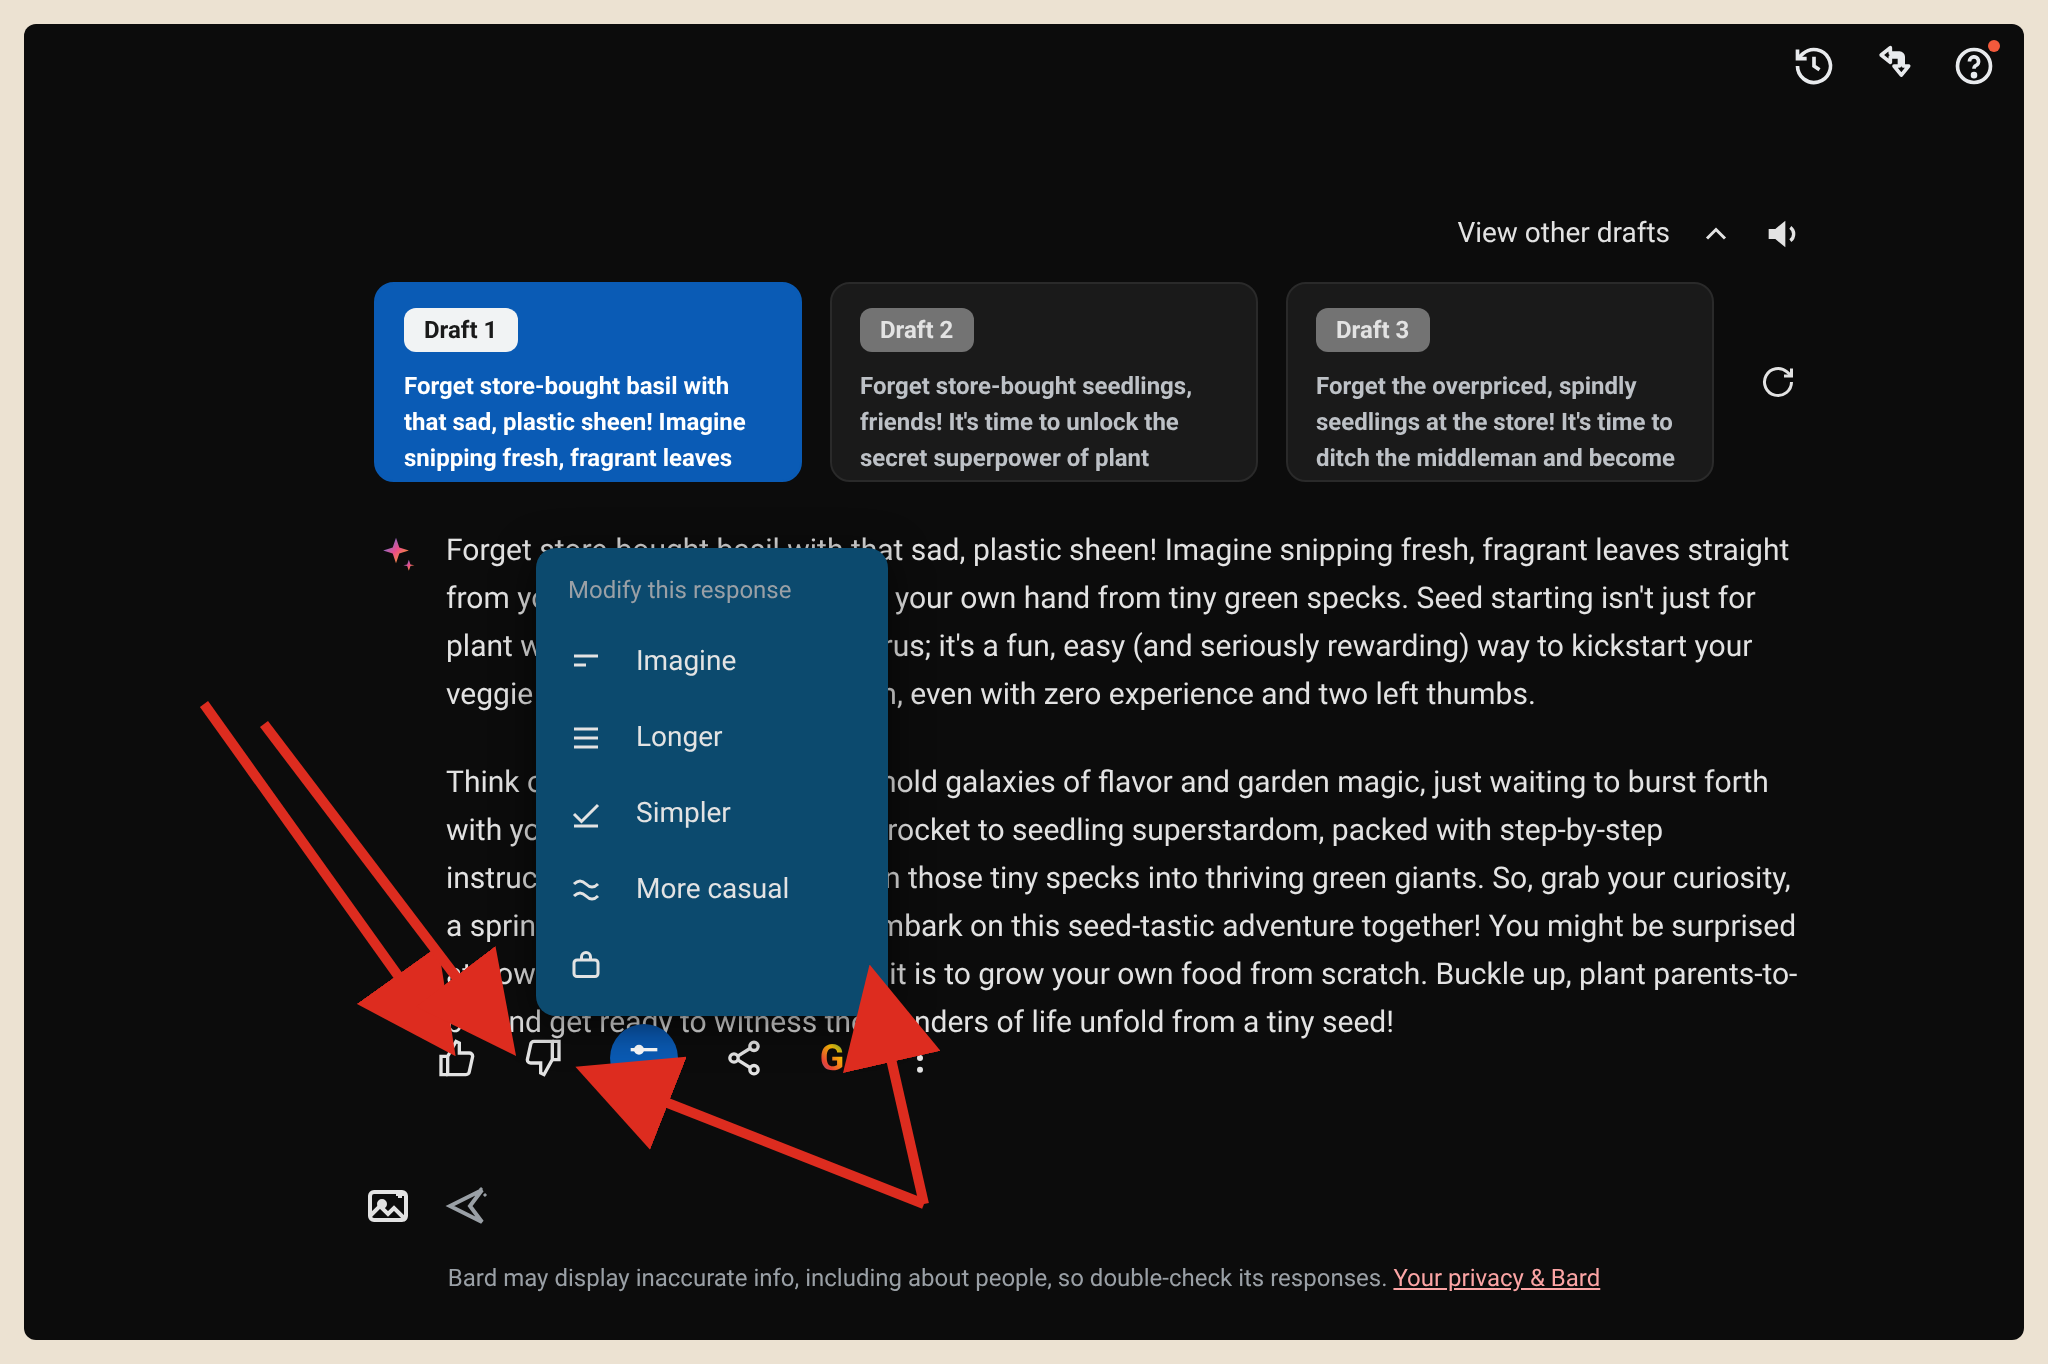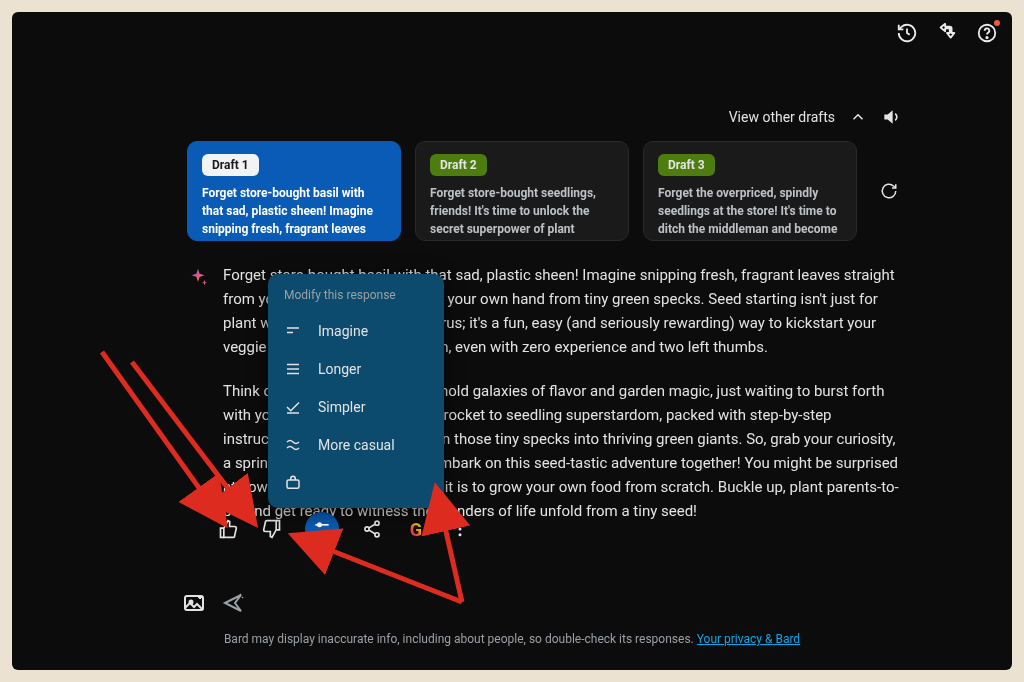--- a/index.html
+++ b/index.html
@@ -77,21 +77,21 @@
     line-height: 1.5;
     background: #1a1a1a;
     border: 1px solid #2a2a2a;
     color: #bdc1c6;
     cursor: pointer;
     height: 100px;
     overflow: hidden;
   }
   .draft-label {
     display: inline-block;
-    background: #4d7c0f;
+    background: #737373;
     color: #e3e3e3;
     border-radius: 6px;
     padding: 2px 10px;
     font-size: 12px;
     margin-bottom: 8px;
   }
   .draft.selected {
     background: #0a5bb5;
     border-color: #0a5bb5;
     color: #fff;
@@ -188,21 +188,21 @@
   .mic { width:22px;height:22px;color:#e3e3e3;cursor:pointer; }
   .send { width:26px;height:26px;color:#9aa0a6;cursor:pointer;display:flex;align-items:center;justify-content:center; }
   .disclaimer {
     position:absolute;
     bottom: 24px;
     left:0; width:100%;
     text-align:center;
     font-size:12px;
     color:#9aa0a6;
   }
-  .disclaimer a { color:#0ea5e9; text-decoration:underline; }
+  .disclaimer a { color:#fca5a5; text-decoration:underline; }
   
   .arrow {
     position:absolute;
     z-index:50;
     pointer-events:none;
   }
 </style>
 </head>
 <body>
 

